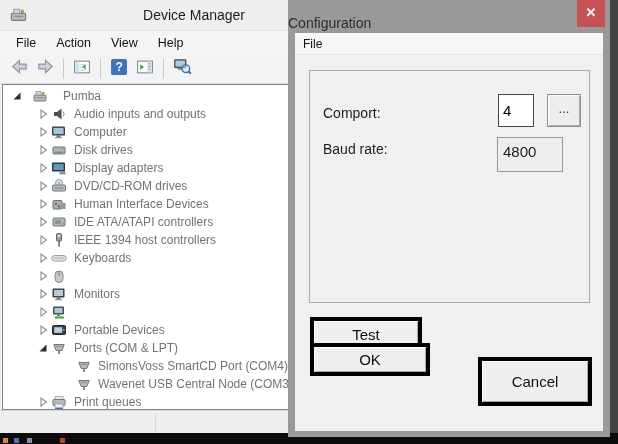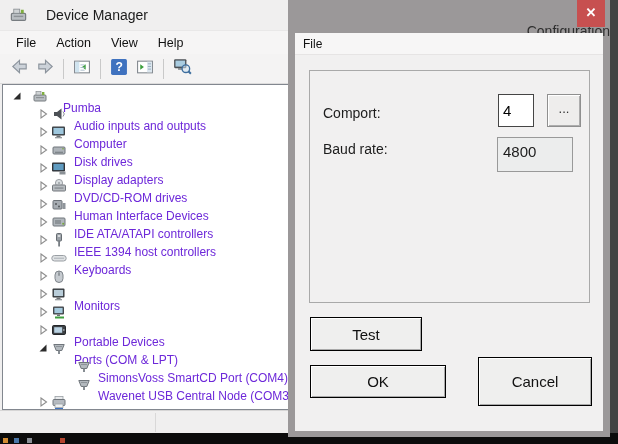--- a/index.html
+++ b/index.html
@@ -4,75 +4,75 @@
 <style>
   html,body{margin:0;padding:0;background:#434343;}
   *{box-sizing:border-box;}
   .screen{position:relative;width:618px;height:444px;overflow:hidden;
           background:#434343;font-family:"Liberation Sans",sans-serif;
           -webkit-font-smoothing:antialiased;}
   
   .dm{position:absolute;left:0;top:0;width:610px;height:433px;background:#f0efef;
       border:1px solid #b9b9b9;border-left:none;border-top:none;}
   .dm-titlebar{position:absolute;left:0;top:0;width:100%;height:30px;background:#f0efef;}
-  .dm-title{position:absolute;left:0;top:7px;width:388px;text-align:left;
-            font-size:14px;color:#1b1b1b;margin-left:46px;}
+  .dm-title{position:absolute;left:0;top:7px;width:388px;text-align:center;
+            font-size:14px;color:#1b1b1b;}
   .dm-appicon{position:absolute;left:9px;top:5px;width:19px;height:19px;}
   .dm-menubar{position:absolute;left:0;top:30px;width:100%;height:24px;background:#f6f5f5;
               border-top:1px solid #e9e8e8;display:flex;align-items:center;padding-left:6px;}
   .dm-menu-item{font-size:12.5px;color:#111;padding:3px 10px;cursor:default;}
   .dm-toolbar{position:absolute;left:0;top:54px;width:100%;height:30px;background:#f4f3f3;
               border-bottom:1px solid #dddcdc;display:flex;align-items:center;padding-left:6px;}
   .tb-btn{width:24px;height:24px;display:flex;align-items:center;justify-content:center;margin:0 1px;}
   .tb-sep{width:1px;height:20px;background:#c9c9c9;margin:0 5px;}
   
   .tree{position:absolute;left:2px;top:84px;width:606px;height:326px;background:#ffffff;
         border:1px solid #82878f;overflow:hidden;}
   .tree-row{position:relative;height:18px;line-height:18px;width:100%;}
   .tree-row .exp{position:absolute;top:2px;width:14px;height:14px;}
   .tree-row .ticon{position:absolute;top:1px;width:16px;height:16px;}
-  .tree-row .tlabel{position:absolute;top:12px;font-size:12px;color:#6d28d9;white-space:nowrap;}
+  .tree-row .tlabel{position:absolute;top:0;font-size:12px;color:#737373;white-space:nowrap;}
   .lvl0 .exp{left:7px;} .lvl0 .ticon{left:29px;} .lvl0 .tlabel{left:60px;}
   .lvl1 .exp{left:33px;} .lvl1 .ticon{left:48px;} .lvl1 .tlabel{left:71px;}
   .lvl2 .ticon{left:73px;} .lvl2 .tlabel{left:95px;}
   
   .dm-status{position:absolute;left:0;top:410px;width:100%;height:23px;background:#f0efef;
              border-top:1px solid #d6d5d5;}
   .dm-status .div1{position:absolute;left:155px;top:2px;width:1px;height:19px;background:#d9d8d8;}
   .taskbar{position:absolute;left:0;top:433px;width:618px;height:11px;background:#0c0c0c;}
   .tb-frag{position:absolute;bottom:1px;width:5px;height:5px;}
   
   .dlg{position:absolute;left:288px;top:0;width:322px;height:437px;background:#9b9899;}
-  .dlg-title{position:absolute;left:0;top:16px;width:100%;height:30px;text-align:right;
+  .dlg-title{position:absolute;left:0;top:8px;width:100%;height:30px;text-align:left;
              font-size:14px;color:#2d2d2d;line-height:30px;}
   .dlg-close{position:absolute;left:289px;top:0;width:28px;height:27px;background:#c75050;
              color:#fff;text-align:center;line-height:26px;font-size:13px;font-weight:bold;}
   .dlg-inner{position:absolute;left:7px;top:33px;width:308px;height:398px;background:#f1f0f0;}
   .dlg-menubar{position:absolute;left:0;top:0;width:100%;height:22px;background:#f7f6f6;
                border-bottom:1px solid #e6e4e4;display:flex;align-items:center;}
   .dlg-menu-item{font-size:12px;color:#111;padding:2px 8px;}
   .groupbox{position:absolute;left:14px;top:37px;width:281px;height:233px;
             border:1px solid #a9a9a9;}
   .groupbox-label{position:absolute;left:7px;top:-9px;background:#f1f0f0;padding:0 4px;
                   font-size:14px;color:#1c1c1c;white-space:nowrap;}
   .fld-label{position:absolute;font-size:14px;color:#1c1c1c;}
   .comport-input{position:absolute;left:188px;top:23px;width:36px;height:33px;
                  border:1px solid #454545;background:#ffffff;font-size:15px;
                  font-family:"Liberation Sans",sans-serif;padding:0 0 0 4px;outline:none;}
   .browse-btn{position:absolute;left:237px;top:23px;width:34px;height:33px;background:#eeedec;
               border:1px solid #8f8f8f;box-shadow:inset 1px 1px 0 #ffffff,inset -1px -1px 0 #adadad;
               font-size:13px;color:#333;text-align:center;line-height:28px;}
-  .baud-field{position:absolute;left:187px;top:66px;width:76px;height:35px;background:#eceded;
+  .baud-field{position:absolute;left:187px;top:66px;width:66px;height:35px;background:#eceded;
               border:1px solid #999999;font-size:15px;color:#1c1c1c;padding:5px 8px 0 5px;}
-  .dlg-btn{position:absolute;background:#efefee;border:1px solid #000000;
+  .dlg-btn{position:absolute;background:#efefee;border:4px solid #000000;
            box-shadow:inset 1px 1px 0 #ffffff,inset -1px -1px 0 #a9a9a9;
            font-size:15px;color:#111;text-align:center;display:flex;
            align-items:center;justify-content:center;cursor:default;}
   .btn-test{left:15px;top:284px;width:112px;height:34px;}
-  .btn-ok{left:15px;top:332px;width:136px;height:33px;}
+  .btn-ok{left:15px;top:310px;width:120px;height:33px;}
   .btn-cancel{left:183px;top:324px;width:114px;height:49px;}
 </style>
 </head>
 <body>
 
 <div class="screen">
 
   <div class="dm">
 
     <div class="dm-titlebar">

